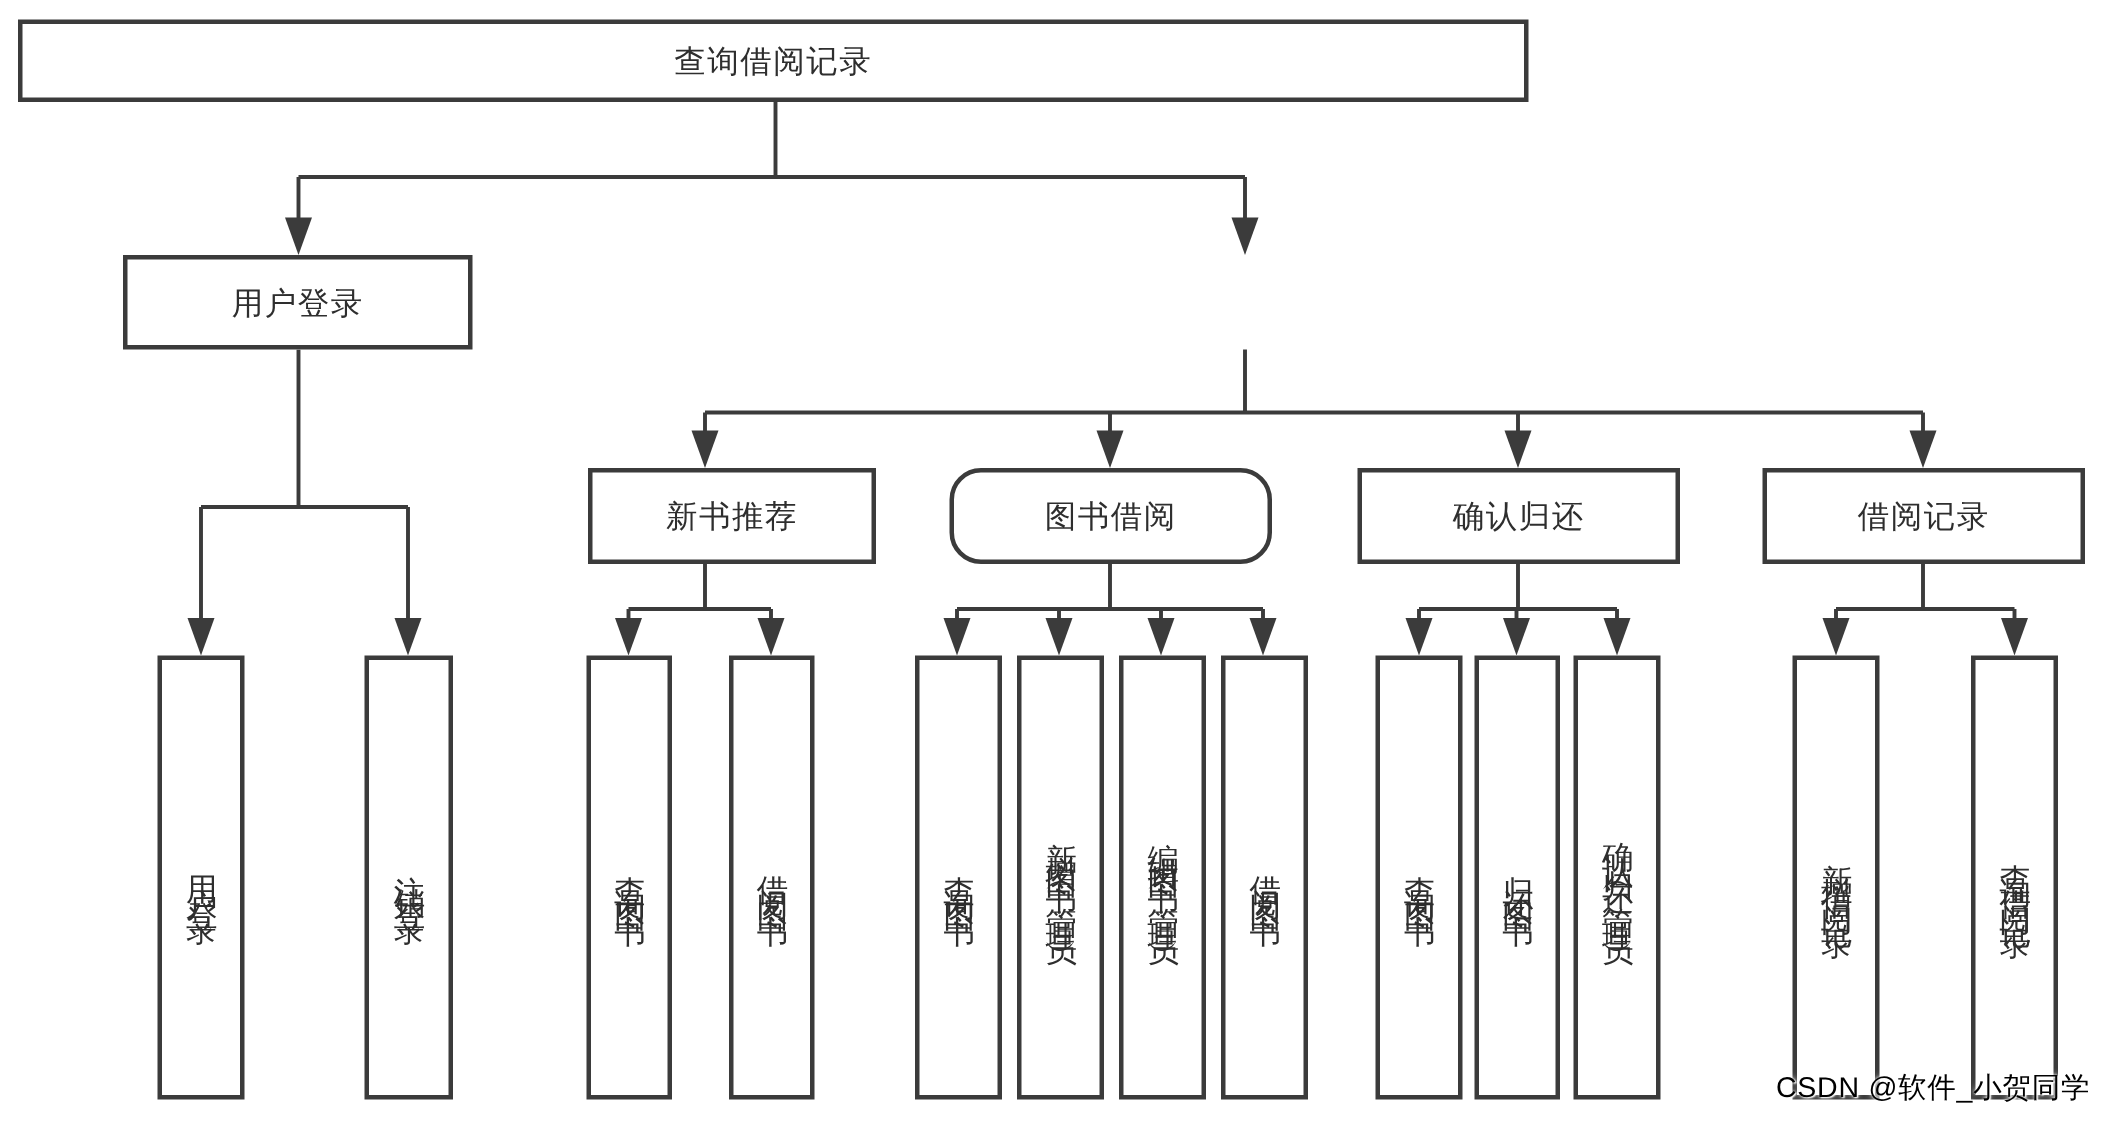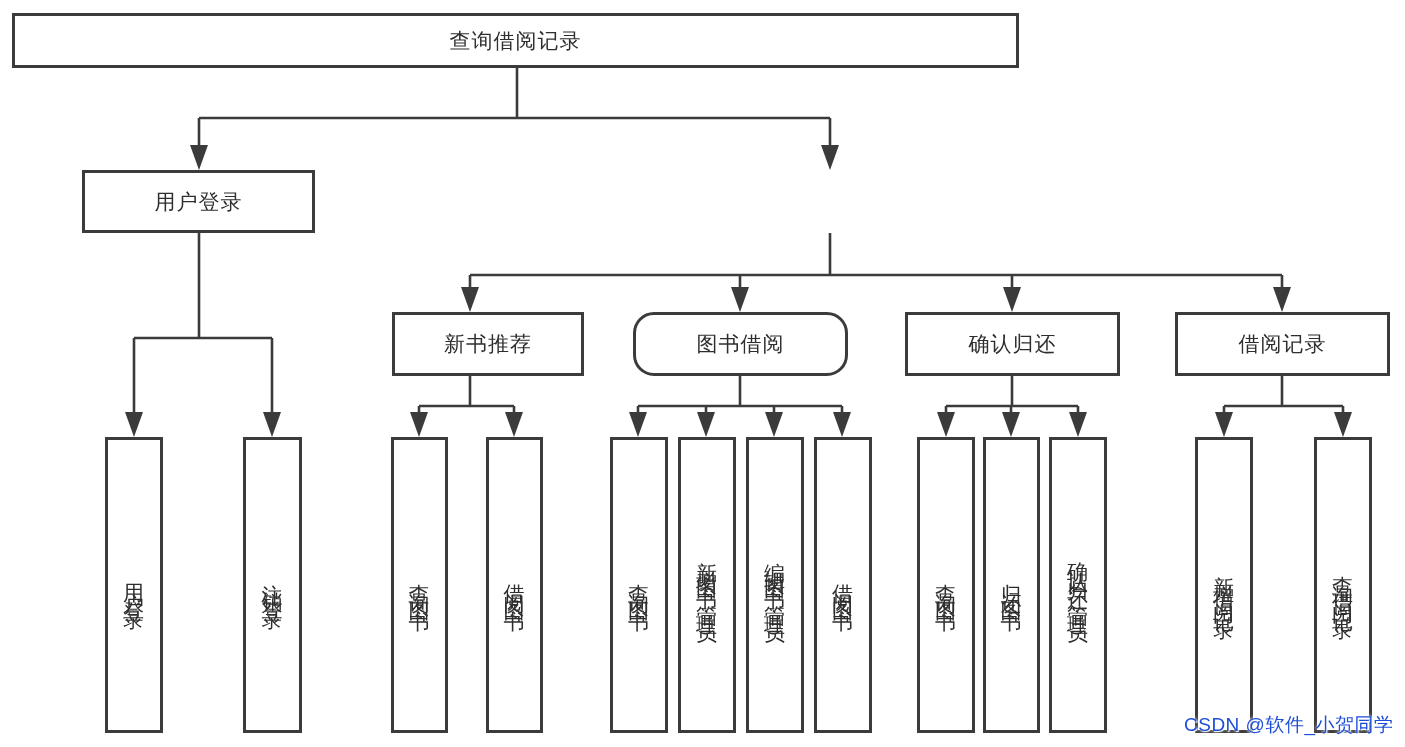--- a/index.html
+++ b/index.html
@@ -36,21 +36,21 @@
     writing-mode:vertical-rl;
     text-orientation:mixed;
     font-size:21px;
     letter-spacing:0.42em;
     line-height:1;
   }
   .watermark{
     position:absolute;
     left:1184px;top:712px;
     font-size:19px;
-    color:#1d4ed8;
+    color:#000000;
     text-shadow:0 0 2px #fff,0 0 4px #fff,1px 1px 1px #fff;
     letter-spacing:0.5px;
     white-space:nowrap;
     z-index:5;
   }
 </style>
 </head>
 <body>
 
 <div class="stage">

